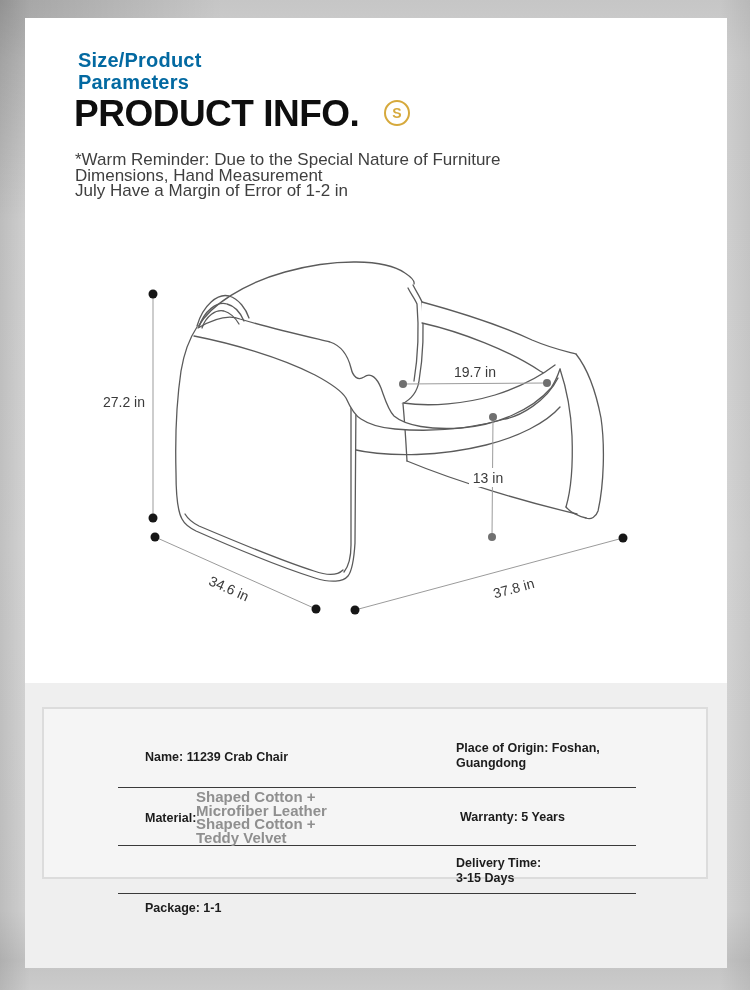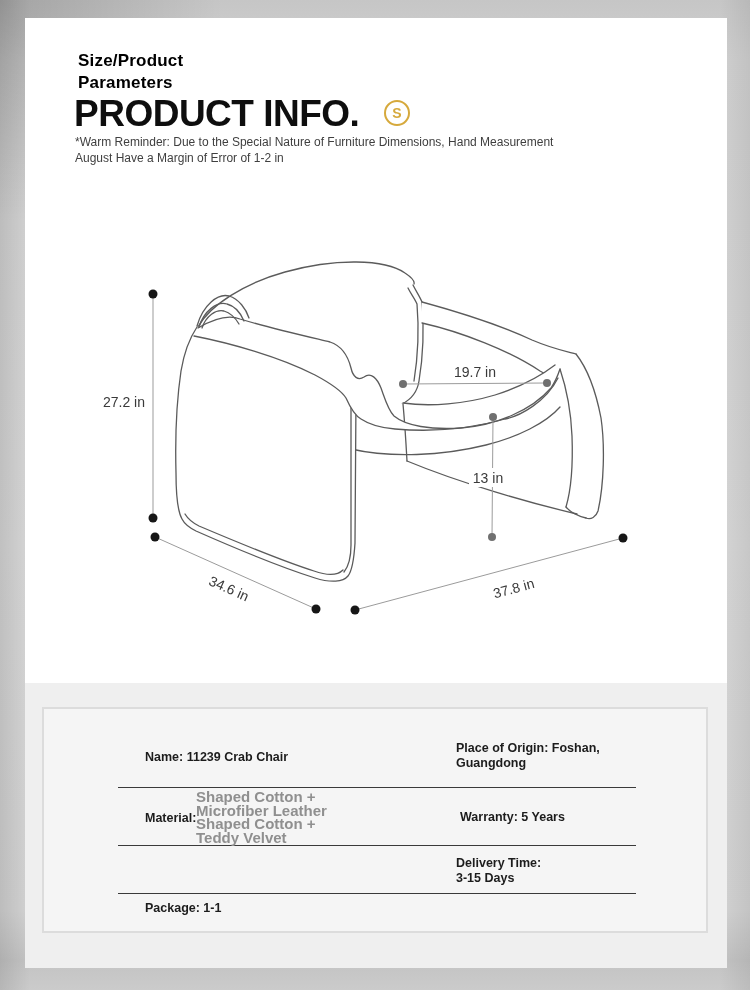--- a/index.html
+++ b/index.html
@@ -6,29 +6,29 @@
   body{
     width:750px;height:990px;position:relative;overflow:hidden;
     font-family:"Liberation Sans", sans-serif;
     background:
       radial-gradient(circle at 0% 0%, rgba(0,0,0,0.18), rgba(0,0,0,0) 18%),
       linear-gradient(90deg, rgba(0,0,0,0.10) 0, rgba(0,0,0,0) 4%, rgba(0,0,0,0) 96%, rgba(0,0,0,0.07) 100%),
       linear-gradient(180deg,#c6c6c6 0%,#d0d0d0 6%,#d6d6d6 55%,#d2d2d2 92%,#c3c3c3 97%,#cbcbcb 100%);
   }
   .white-main{position:absolute;left:25px;top:18px;width:702px;height:665px;background:#ffffff;}
   .lower-section{position:absolute;left:25px;top:683px;width:702px;height:285px;background:#efefef;}
-  .subtitle{position:absolute;left:78px;top:50px;font-size:17px;font-weight:bold;color:#000000;line-height:21.5px;letter-spacing:0.2px;}
+  .subtitle{position:absolute;left:78px;top:50px;font-size:20px;font-weight:bold;color:#0369a1;line-height:21.5px;letter-spacing:0.2px;}
   .main-title{position:absolute;left:74px;top:95px;font-size:37px;font-weight:900;color:#0e0e0e;letter-spacing:-0.5px;line-height:38px;}
   .badge{position:absolute;left:384px;top:100px;width:22px;height:22px;border:2px solid #d6a93c;border-radius:50%;
          display:flex;align-items:center;justify-content:center;}
   .badge span{color:#d6a93c;font-size:14px;font-weight:bold;line-height:1;}
-  .reminder{position:absolute;left:75px;top:135px;width:520px;font-size:12px;color:#3f3f3f;line-height:15.5px;}
+  .reminder{position:absolute;left:75px;top:152px;width:520px;font-size:17px;color:#3f3f3f;line-height:15.5px;}
   .chair-wrap{position:absolute;left:90px;top:235px;width:560px;height:400px;}
   svg text{font-family:"Liberation Sans", sans-serif;font-size:14px;fill:#3a3a3a;}
-  .spec-card{position:absolute;left:42px;top:707px;width:666px;height:226px;background:#f5f5f5;
+  .spec-card{position:absolute;left:42px;top:707px;width:666px;height:172px;background:#f5f5f5;
              border:2px solid #dcdcdc;box-sizing:border-box;}
   .rule{position:absolute;left:74px;width:518px;height:1px;background:#3a3a3a;}
   .cell{position:absolute;font-size:12.5px;font-weight:bold;color:#1c1c1c;line-height:15px;white-space:nowrap;}
   .mat-label{position:absolute;font-size:12.5px;font-weight:bold;color:#1c1c1c;}
   .mat-values{position:absolute;font-size:15px;color:#8f8f8f;line-height:13.5px;font-weight:bold;}
 </style>
 </head>
 <body>
 
 <div class="white-main"></div>
@@ -39,21 +39,21 @@
   <div>Parameters</div>
 </div>
 
 <div class="main-title">PRODUCT INFO.</div>
 <div class="badge">
   <span>S</span>
 </div>
 
 <div class="reminder">
   <div>*Warm Reminder: Due to the Special Nature of Furniture Dimensions, Hand Measurement</div>
-  <div>August Have a Margin of Error of 1-2 in</div>
+  <div>July Have a Margin of Error of 1-2 in</div>
 </div>
 
 <div class="chair-wrap">
 <svg viewBox="0 0 560 400" width="560" height="400">
 
   <g stroke="#5b5b5b" stroke-width="1.3" fill="none" stroke-linecap="round">
 
     <path fill="#ffffff" stroke="none" d="M108,92 C120,70 155,48 195,37 C245,23 295,24 315,38 C322,43 326,47 324,49 L332,67 C334,92 333,122 329,146 C327,159 320,165 312,169 L290,172 Z"></path>
     <path d="M108,92 C120,70 155,48 195,37 C245,23 295,24 315,38 C321,42 325,46 324,49"></path>
     <path d="M323,50 C326,56 330,62 332,67 C334,92 333,122 329,146 C327,159 320,165 312,169"></path>

